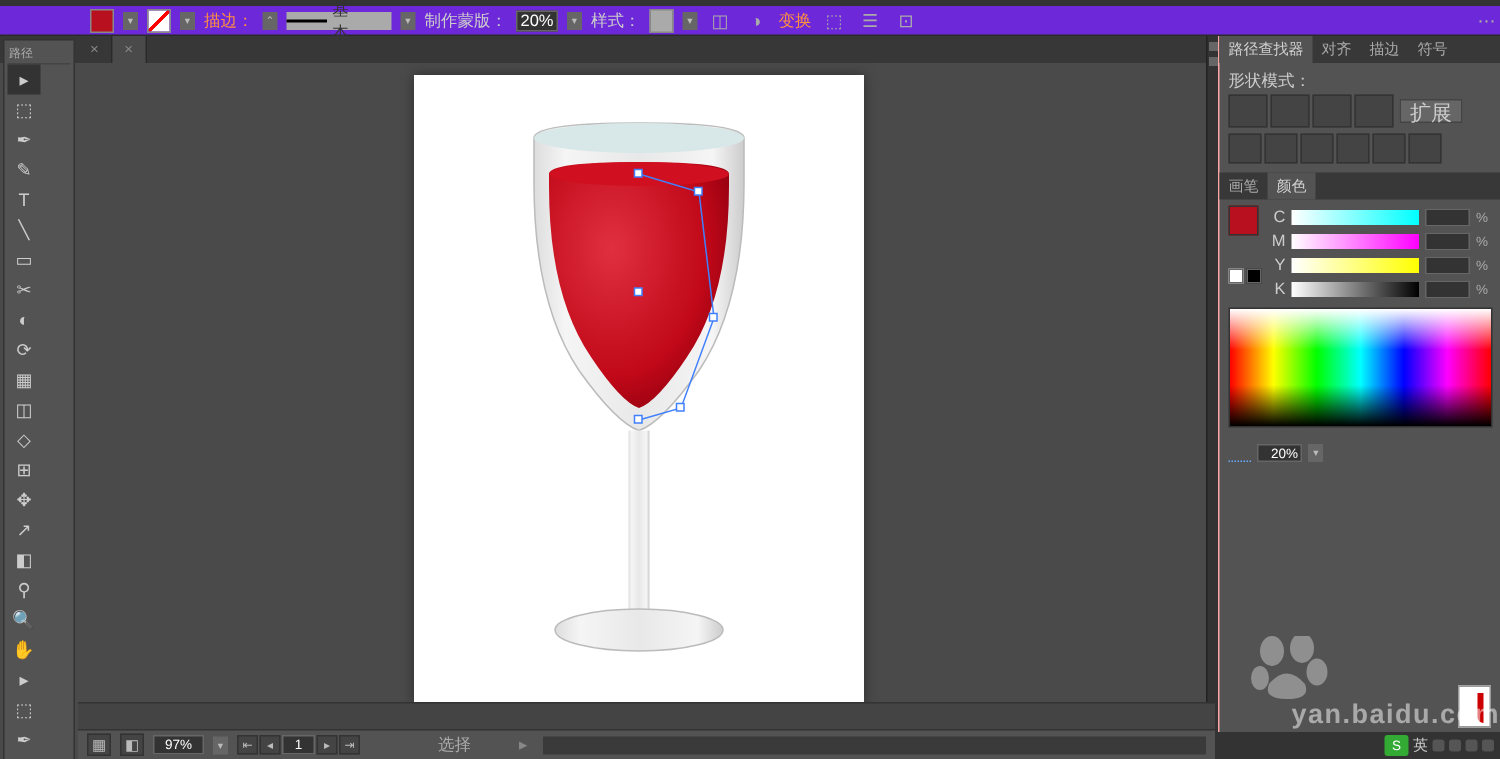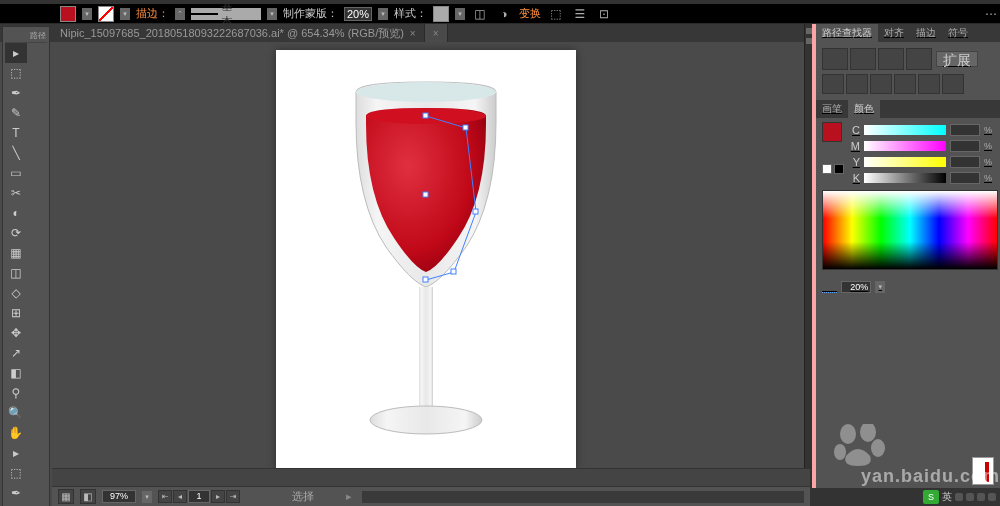--- a/index.html
+++ b/index.html
@@ -1,47 +1,47 @@
 <!DOCTYPE html>
 <html><head>
 <meta charset="utf-8">
 <style>
 * { margin: 0; padding: 0; box-sizing: border-box; font-family: "Microsoft YaHei", Arial, sans-serif; font-size: 11px; user-select: none; }
 body { width: 1000px; height: 506px; background: #4a4a4a; overflow: hidden; position: relative; }
 
 .menubar { height: 4px; background: #333; }
 
-.options-bar { height: 20px; background: #000000; display: flex; align-items: center; padding-left: 60px; gap: 6px; color: #ccc; border-bottom: 1px solid #2a2a2a; }
+.options-bar { height: 20px; background: #6d28d9; display: flex; align-items: center; padding-left: 60px; gap: 6px; color: #ccc; border-bottom: 1px solid #2a2a2a; }
 .options-bar .label { color: #ff9040; }
 .swatch { width: 16px; height: 16px; border: 1px solid #888; }
 .swatch.red { background: #b8101e; }
 .swatch.diag { background: linear-gradient(135deg, #fff 45%, #f00 45%, #f00 55%, #fff 55%); }
 .stroke-style { width: 70px; height: 12px; background: #aaa; display: flex; align-items: center; justify-content: flex-end; padding-right: 20px; color: #333; }
 .stroke-style::before { content: ''; width: 30px; height: 2px; background: #000; margin-right: 4px; }
 .dropdown-arrow { width: 10px; height: 12px; background: #666; display: inline-flex; align-items: center; justify-content: center; font-size: 7px; color: #bbb; }
 .opt-input { width: 28px; height: 14px; background: #333; color: #fff; border: 1px solid #666; text-align: right; padding-right: 2px; }
 .icon-btn { width: 18px; height: 18px; display: flex; align-items: center; justify-content: center; color: #aaa; font-size: 12px; }
 
 .tabs { height: 18px; background: #373737; display: flex; align-items: center; padding-left: 52px; color: #999; }
 .tab { height: 100%; display: flex; align-items: center; padding: 0 8px; border-right: 1px solid #2a2a2a; gap: 6px; }
 .tab.active { background: #4a4a4a; color: #ccc; }
 .tab-close { color: #888; font-size: 10px; }
 
 .toolbar { position: absolute; left: 2px; top: 26px; width: 48px; background: #535353; border: 1px solid #333; padding: 2px; }
-.toolbar .header { font-size: 8px; color: #aaa; text-align: right; padding: 1px; border-bottom: 1px solid #444; }
+.toolbar .header { font-size: 8px; color: #aaa; text-align: left; padding: 1px; border-bottom: 1px solid #444; }
 .tool-grid { display: flex; flex-wrap: wrap; }
 .tool { width: 22px; height: 20px; display: flex; align-items: center; justify-content: center; color: #ccc; font-size: 12px; position: relative; }
 .tool.active { background: #333; }
 
 .canvas-area { position: absolute; left: 52px; top: 42px; right: 190px; bottom: 22px; background: #4a4a4a; overflow: hidden; }
 .artboard { position: absolute; left: 224px; top: 8px; width: 300px; height: 420px; background: #fff; box-shadow: 0 0 8px rgba(0,0,0,.4); }
 
 .wine-glass { position: absolute; left: 50%; top: 22px; transform: translateX(-50%); }
 
-.panels { position: absolute; right: 0; top: 24px; bottom: 0; width: 188px; background: #535353; border-left: 4px solid #fca5a5; display: flex; flex-direction: column; text-decoration: underline; }
+.panels { position: absolute; right: 0; top: 24px; bottom: 0; width: 188px; background: #535353; border-left: 1px solid #fca5a5; display: flex; flex-direction: column; }
 .panel-tabs { height: 18px; display: flex; background: #383838; color: #aaa; }
 .ptab { padding: 2px 6px; font-size: 10px; }
 .ptab.active { background: #535353; color: #d0d0d0; }
 .panel-body { padding: 4px 6px; color: #ccc; font-size: 10px; }
 .panel-row { display: flex; align-items: center; gap: 4px; padding: 2px 0; }
 .pf-icons { display: flex; gap: 2px; }
 .pf-icon { width: 22px; height: 20px; background: #444; border: 1px solid #333; }
 .shape-mode-icons .pf-icon { width: 26px; height: 22px; }
 .expand-btn { height: 16px; background: #666; border: 1px solid #444; color: #ccc; padding: 0 6px; font-size: 14px; }
 
@@ -118,21 +118,20 @@
   <span class="label">变换</span>
   <div class="icon-btn">⬚</div>
   <div class="icon-btn">☰</div>
   <div class="icon-btn">⊡</div>
   <div style="flex:1"></div>
   <div class="icon-btn">⋯</div>
 </div>
 
 <div class="tabs">
   <div class="tab">
-      <span>Nipic_15097685_20180518093222687036.ai* @ 654.34% (RGB/预览)</span>
       <span class="tab-close">×</span>
     </div>
   <div class="tab active">
       <span class="tab-close">×</span>
     </div>
 </div>
 
 <div class="toolbar">
   <div class="header">路径</div>
   <div class="tool-grid" id="tool-grid">
@@ -207,20 +206,21 @@
   </div>
 
 <div class="panels">
   <div class="panel-tabs">
     <div class="ptab active">路径查找器</div>
     <div class="ptab">对齐</div>
     <div class="ptab">描边</div>
     <div class="ptab">符号</div>
   </div>
   <div class="panel-body">
+    <div>形状模式：</div>
     <div class="panel-row">
       <div class="pf-icons shape-mode-icons">
         <div class="pf-icon"></div>
         <div class="pf-icon"></div>
         <div class="pf-icon"></div>
         <div class="pf-icon"></div>
       </div>
       <div class="expand-btn">扩展</div>
     </div>
     <div class="panel-row">

